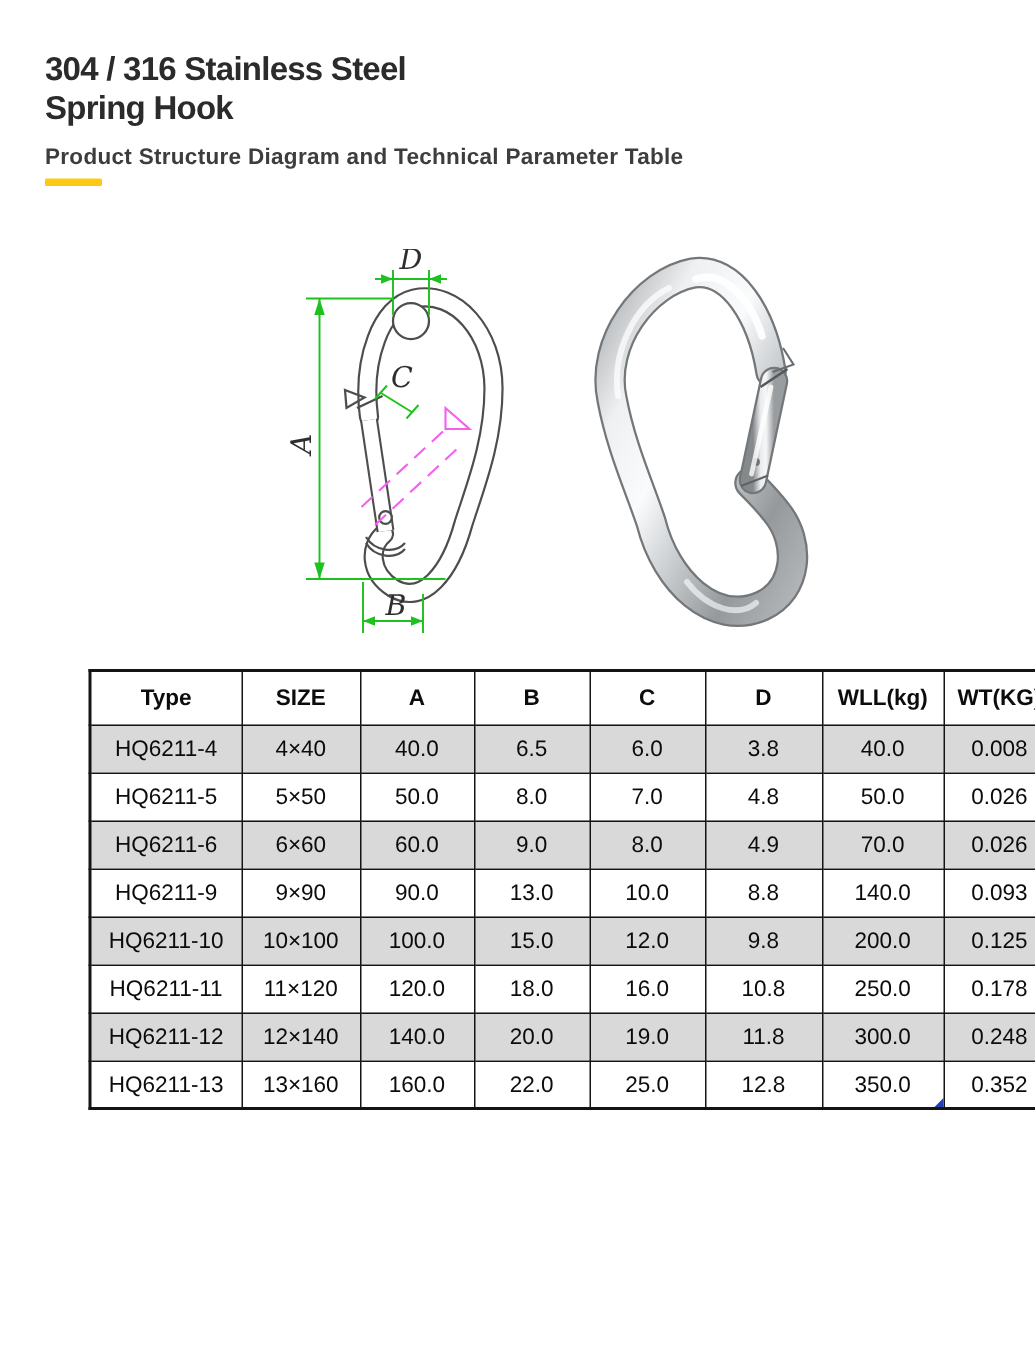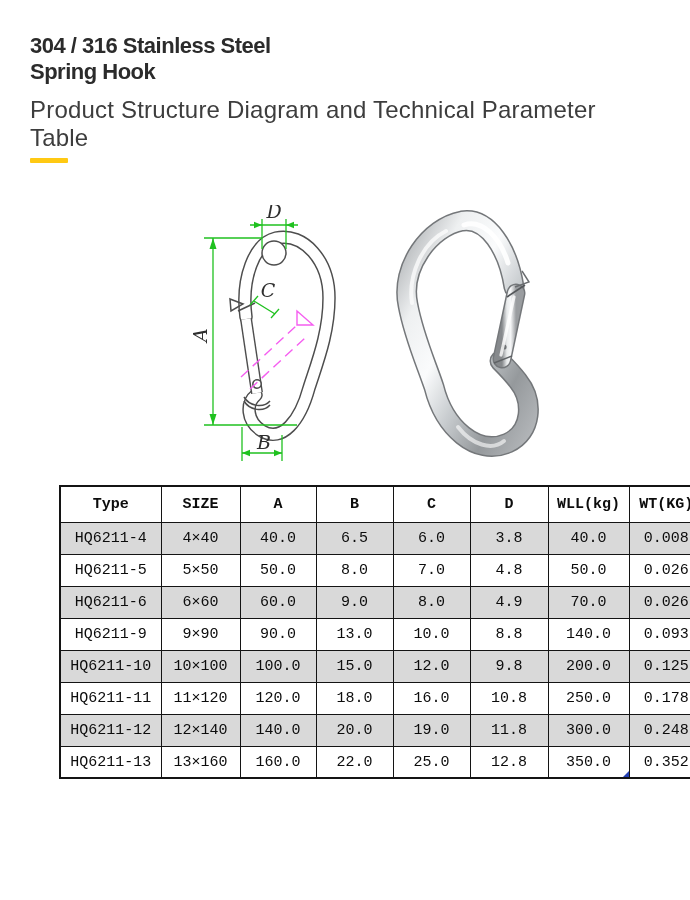--- a/index.html
+++ b/index.html
@@ -20,22 +20,22 @@
     font-family:"Liberation Sans", sans-serif;
     color:#111;
   }
   .page{width:690px;height:900px;position:relative;background:#fff;}
   .header{padding:33px 30px 0 30px;}
   .title{
     font-size:22px;line-height:1.17;font-weight:bold;
     color:var(--title-text);letter-spacing:-0.5px;
   }
   .subtitle{
-    margin-top:12px;font-size:24px;color:var(--subtitle-text);
-    font-weight:400;letter-spacing:0.2px;
+    margin-top:12px;font-size:15px;color:var(--subtitle-text);
+    font-weight:700;letter-spacing:0.2px;
   }
   .accent-bar{
     margin-top:6px;width:38px;height:5px;background:var(--accent);
     border-radius:1px;
   }
   .figures{
     margin-top:42px;display:flex;justify-content:center;
     align-items:flex-start;gap:12px;padding-left:55px;
   }
   .figures svg{display:block;flex:0 0 auto;}
@@ -50,21 +50,21 @@
   .dim{stroke:var(--dimension-line);stroke-width:1.3;fill:none;}
   .dim-fill{fill:var(--dimension-line);stroke:none;}
   .gatedash{stroke:var(--gate-line);stroke-width:1.4;fill:none;stroke-dasharray:10 6;}
   .gatesolid{stroke:var(--gate-line);stroke-width:1.4;fill:none;}
   .dim-label{
     font-family:"DejaVu Serif", serif;font-style:italic;
     font-size:19px;fill:#2e2e2e;
   }
 
   
-  .table-wrap{position:relative;width:572px;margin:20px auto 0 auto;font-family:Liberation Mono, monospace;}
+  .table-wrap{position:relative;width:572px;margin:20px auto 0 auto;}
   table.params{
     border-collapse:collapse;width:644px;table-layout:fixed;
     font-size:15px;
   }
   table.params th, table.params td{
     border:1px solid var(--table-border);
     text-align:center;vertical-align:middle;
     padding:0;color:#0c0c0c;
   }
   table.params{border:2px solid var(--table-border);}

